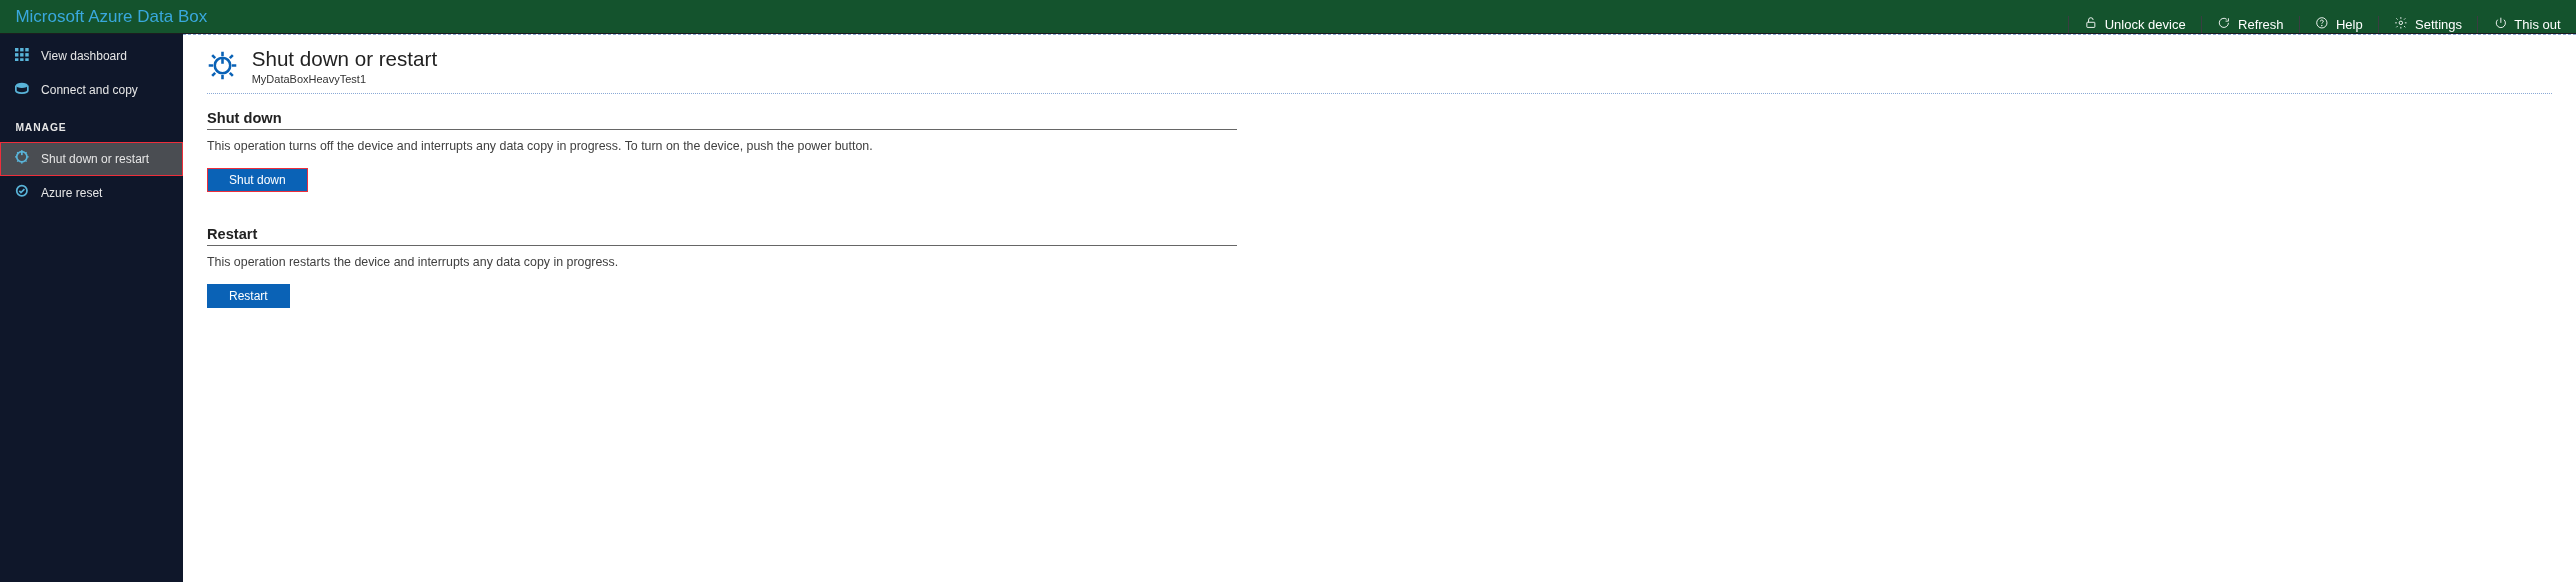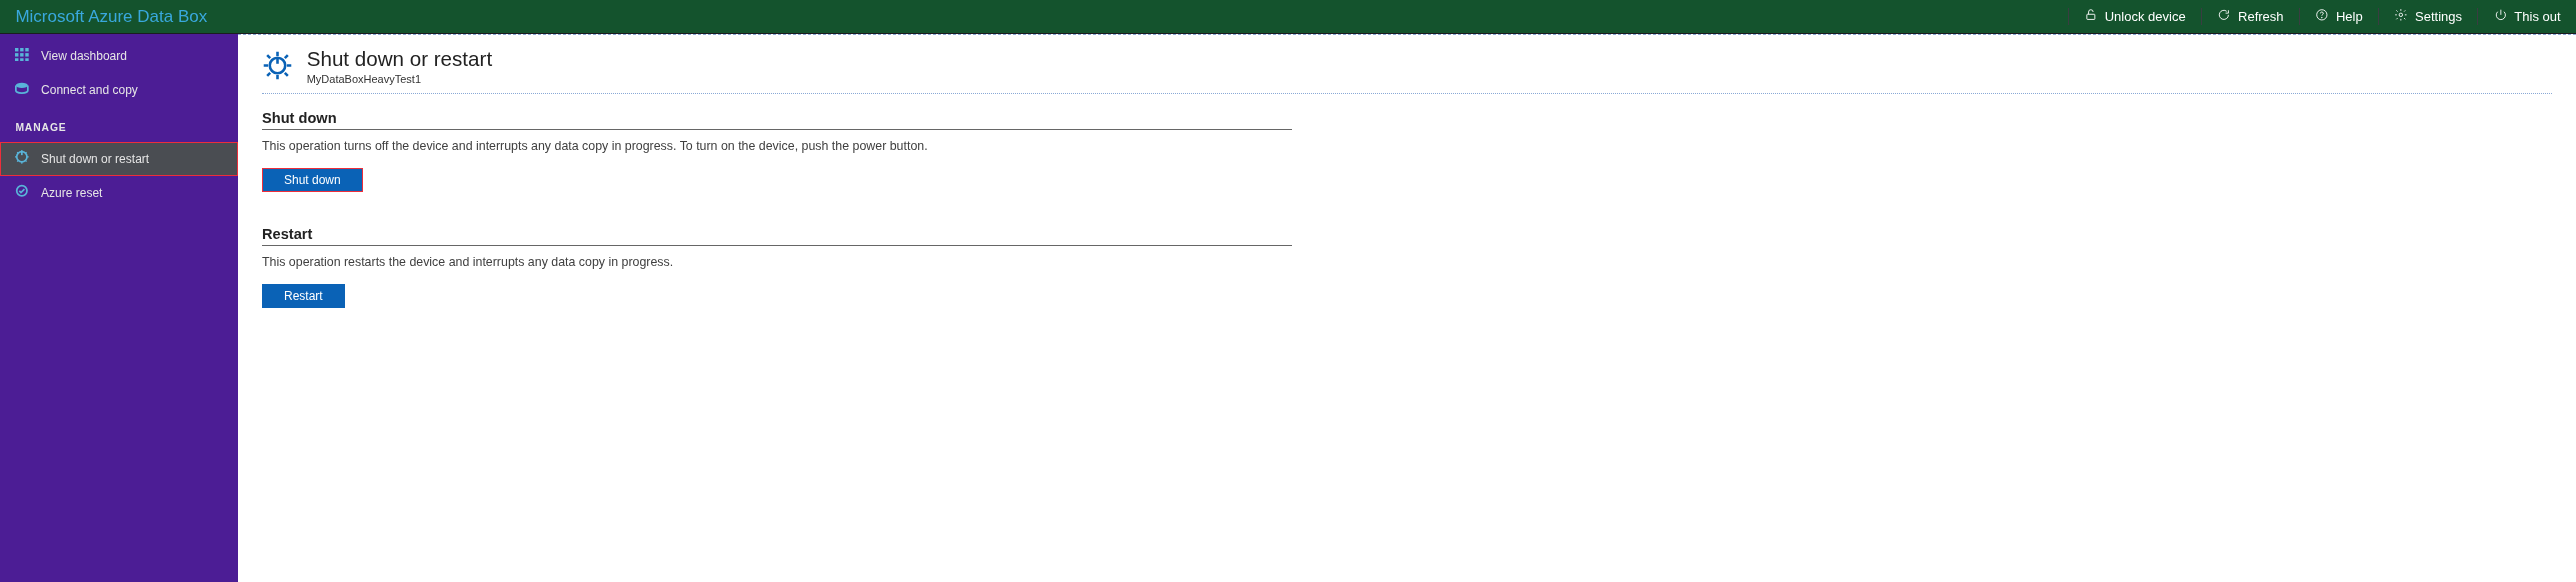--- a/index.html
+++ b/index.html
@@ -18,40 +18,40 @@
   .brand {
     display: flex;
     align-items: center;
     padding: 0 15.4px;
     color: #39a8dd;
     font-size: 17px;
     font-weight: 400;
     white-space: nowrap;
   }
   .topbar-spacer { flex: 1; }
-  .topbar-actions { display: flex; align-items: center; }
+  .topbar-actions { display: flex; align-items: flex-end; }
   .topbar-btn {
     display: flex;
     align-items: center;
     gap: 6.9px;
     padding: 0 15.4px;
     color: #fff;
     font-size: 13px;
     border-left: 0.9px solid #3a3d41;
     cursor: pointer;
     background: none;
     border-top: none; border-bottom: none; border-right: none;
   }
   .topbar-btn svg { width: 13.7px; height: 13.7px; stroke: #fff; fill: none; }
 
   
   .main { flex: 1; display: flex; min-height: 0; }
   .sidebar {
-    width: 238px;
-    background: #4c1d95;
+    width: 183px;
+    background: #0f172a;
     color: #e6e6e6;
     display: flex;
     flex-direction: column;
     padding-top: 5.1px;
   }
   .side-item {
     display: flex;
     align-items: center;
     gap: 12px;
     padding: 8.6px 15.4px;

